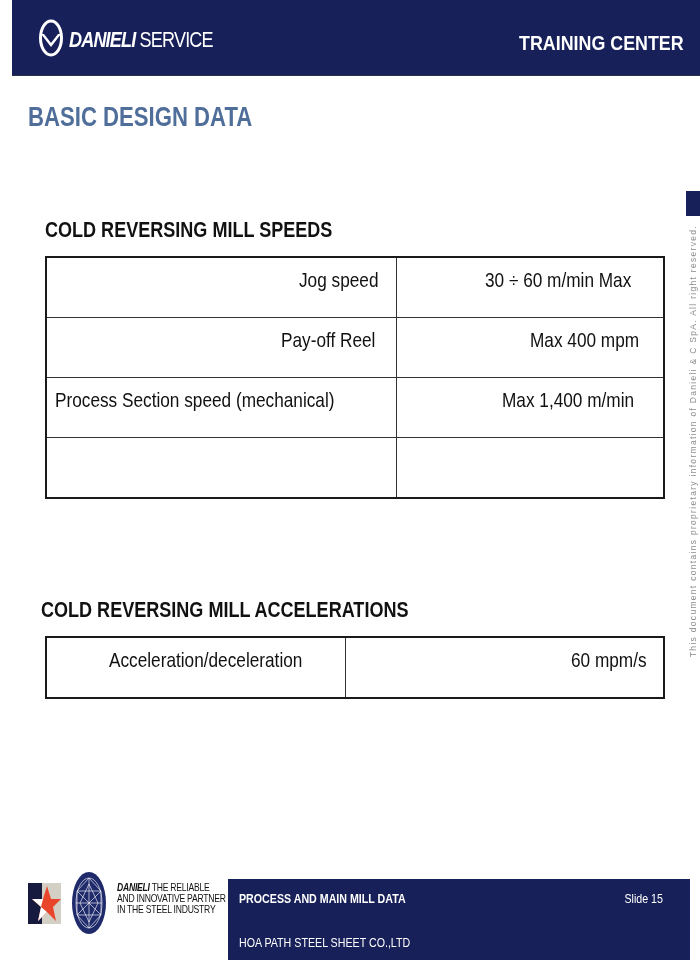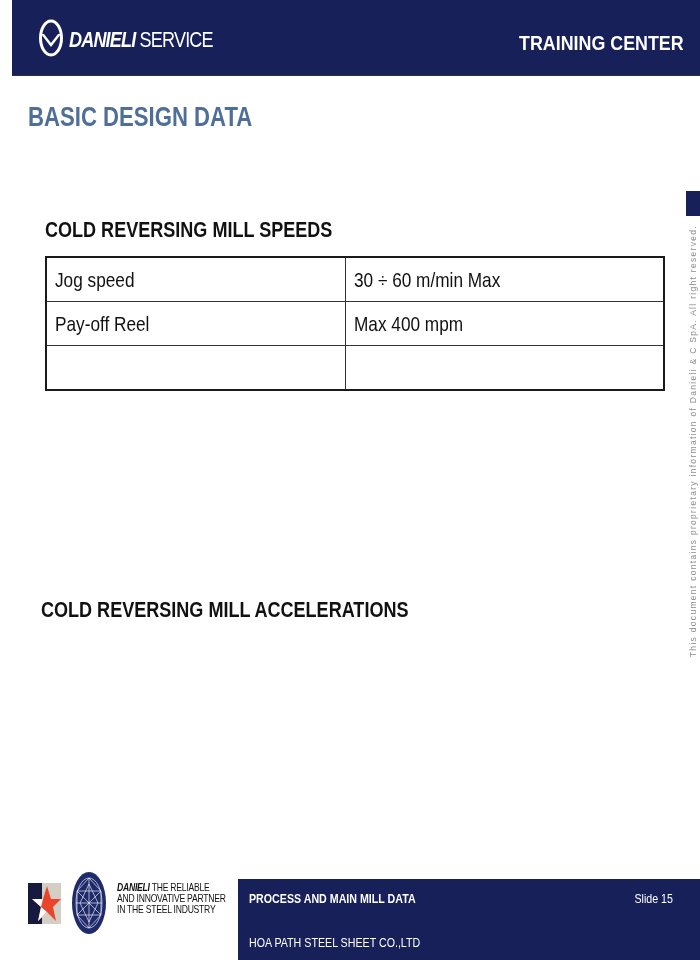--- a/index.html
+++ b/index.html
@@ -54,25 +54,26 @@
     transform: scaleX(0.82); transform-origin: left center;
     white-space: nowrap;
   }
   table.data {
     position: absolute; left: 45px; width: 620px;
     border-collapse: collapse;
     border: 2px solid #1a1a1a;
   }
   table.data td {
     border: 1px solid #333;
-    padding: 0 0 0 8px;
+    padding: 0 0 16px 8px;
     height: 43px;
     font-size: 21px; color: #111;
     white-space: nowrap; overflow: hidden;
     vertical-align: middle;
+    text-align: right;
   }
   table.data td span {
     display: inline-block;
     transform: scaleX(0.82); transform-origin: left center;
   }
   table.data td.k { width: 290px; }
   .star-logo {
     position: absolute; left: 28px; top: 883px; width: 33px; height: 41px;
     background: #d4cfc4;
     overflow: hidden;
@@ -81,21 +82,21 @@
     position: absolute; left: 72px; top: 872px; width: 34px; height: 62px;
   }
   .tagline {
     position: absolute; left: 117px; top: 882px;
     font-size: 11px; line-height: 11px; color: #111;
     transform: scaleX(0.78); transform-origin: left top;
     white-space: nowrap; letter-spacing: -0.3px;
   }
   .tagline .tb { font-weight: bold; font-style: italic; }
   .footer-bar {
-    position: absolute; left: 238px; top: 879px; width: 462px; height: 81px;
+    position: absolute; left: 228px; top: 879px; width: 462px; height: 81px;
     background: #172059;
   }
   .footer-title {
     position: absolute; left: 11px; top: 12px;
     color: #fff; font-weight: bold; font-size: 13px;
     transform: scaleX(0.82); transform-origin: left center;
     white-space: nowrap;
   }
   .slide-no {
     position: absolute; right: 27px; top: 12px;
@@ -136,29 +137,37 @@
   <tbody>
       <tr>
     <td class="k"><span>Jog speed</span></td>
     <td><span>30  ÷ 60 m/min Max</span></td>
   </tr>
   <tr>
     <td class="k"><span>Pay-off Reel</span></td>
     <td><span>Max 400 mpm</span></td>
   </tr>
   <tr>
+    <td class="k"><span>Process Section speed (mechanical)</span></td>
+    <td><span>Max 1,400 m/min</span></td>
+  </tr>
+  <tr>
     <td class="k"><span></span></td>
     <td><span></span></td>
   </tr>
 </tbody>
   </table>
 
 <div class="section-title" style="left:41px; top:597px;">COLD REVERSING MILL ACCELERATIONS</div>
 <table class="data" style="top:636px;">
   <tbody>
+      <tr>
+    <td class="k"><span>Acceleration/deceleration</span></td>
+    <td><span>60 mpm/s</span></td>
+  </tr>
 </tbody>
   </table>
 
 <div class="star-logo">
   <svg width="33" height="41" viewBox="0 0 33 41">
     <rect x="0" y="0" width="14" height="41" fill="#171a3f"></rect>
     <polygon points="19,3 23,16 33,16 25,24 28,38 19,29 10,38 13,24 4,16 15,16" fill="#e8452a"></polygon>
     <polygon points="4,16 15,16 13,24 19,29 10,38 13,24" fill="#ffffff"></polygon>
   </svg>
 </div>

